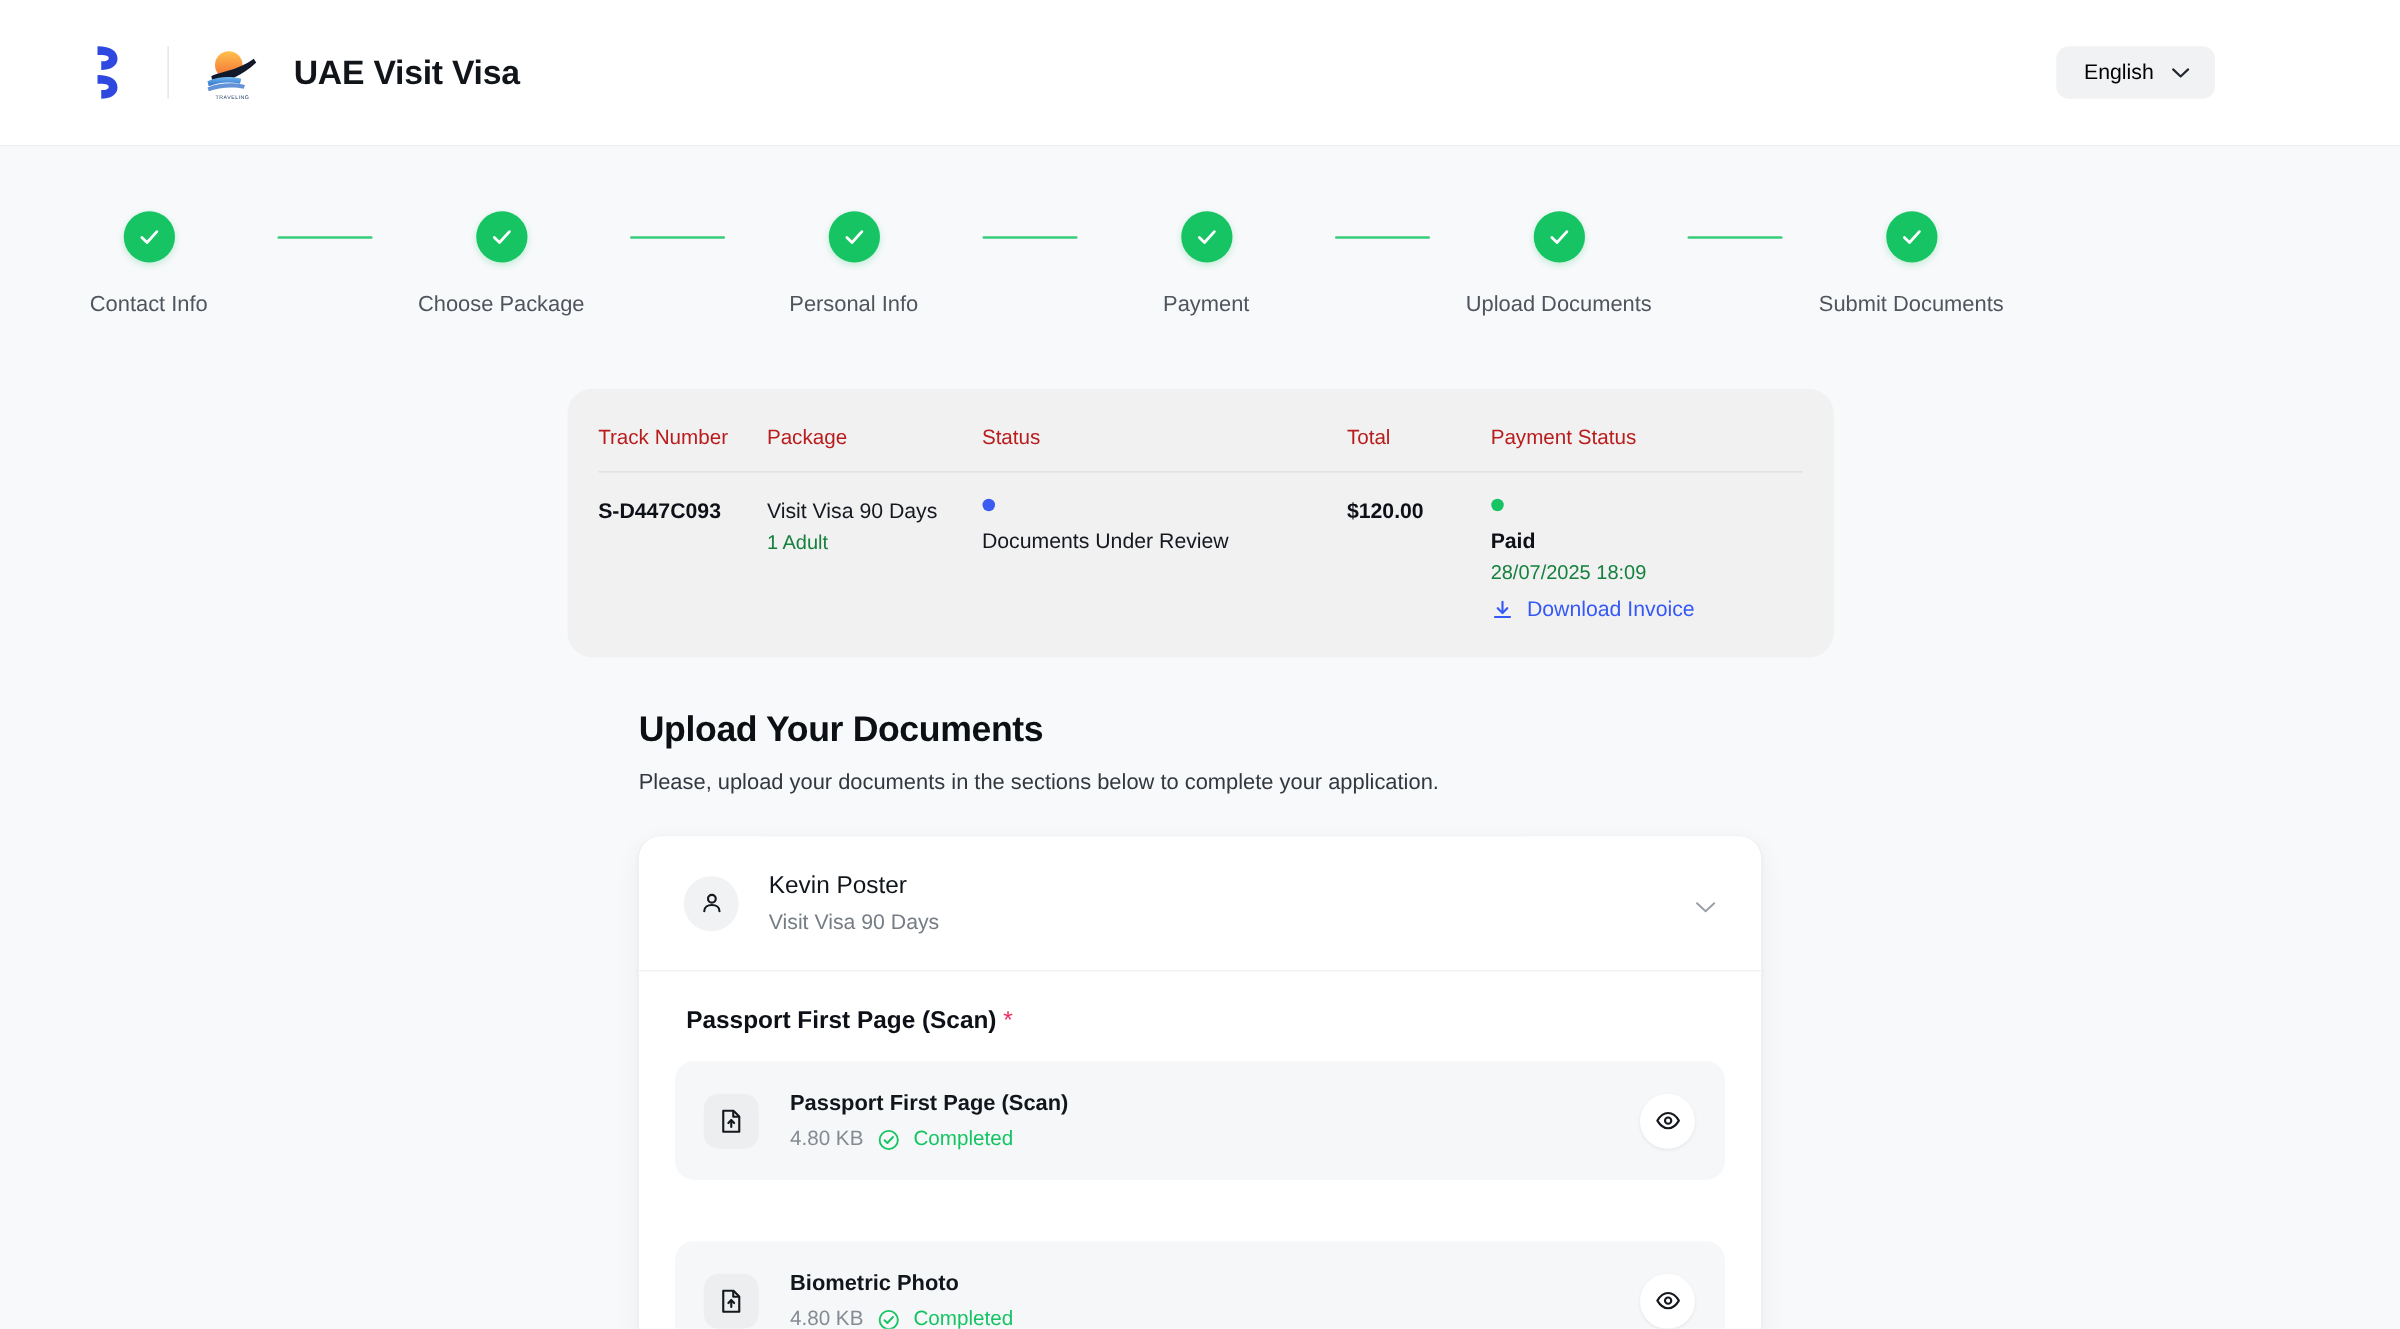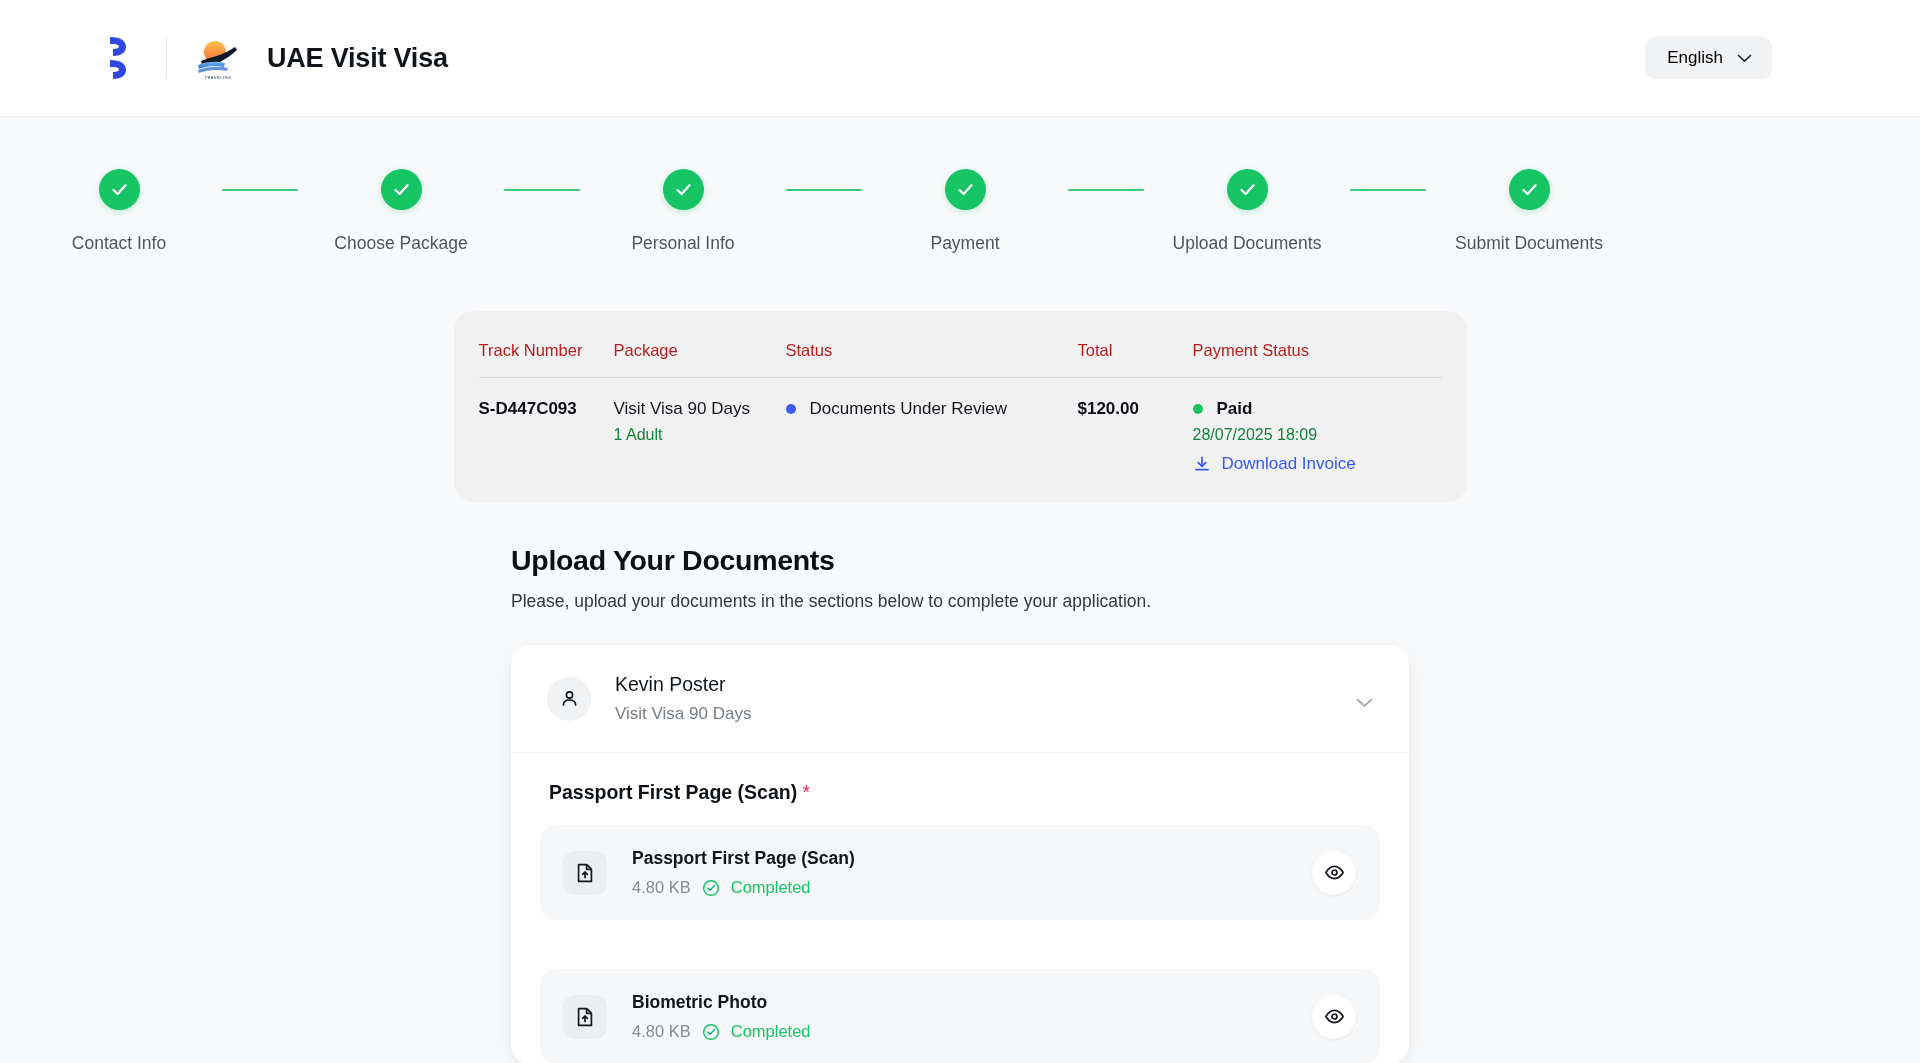--- a/index.html
+++ b/index.html
@@ -11,21 +11,21 @@
     -webkit-font-smoothing: antialiased;
   }
 
   
   .header {
     height: 117px;
     background: #ffffff;
     border-bottom: 1px solid #eceef1;
     display: flex;
     align-items: center;
-    padding: 0 148px 0 104px;
+    padding: 0 148px 0 72px;
     position: relative;
   }
   .brand-group { display: flex; align-items: center; gap: 0; }
   .brand-logo { width: 34px; height: 46px; display: block; }
   .brand-divider {
     width: 1px; height: 42px; background: #dfe2e6;
     margin: 0 28px 0 28px;
   }
   .travel-logo {
     width: 46px; height: 46px; display: block; flex: none;
@@ -89,21 +89,21 @@
     display: grid;
     grid-template-columns: 135px 172px 292px 115px 1fr;
   }
   .sum-head {
     font-size: 16.5px; color: #b91c1c; padding-bottom: 17px;
   }
   .sum-divider { border-bottom: 1px solid #dcdcdd; grid-column: 1 / -1; }
   .sum-cell { padding-top: 21px; font-size: 17px; color: #15191f; }
   .sum-strong { font-weight: 600; color: #0d1117; }
   .sum-sub { font-size: 16px; color: #15803d; margin-top: 7px; }
-  .dot-row { display: flex; align-items: center; gap: 14px; }
+  .dot-row { display: flex; align-items: flex-start; gap: 14px; flex-direction: column; }
   .dot { width: 10px; height: 10px; border-radius: 50%; flex: none; }
   .invoice-link {
     display: flex; align-items: center; gap: 11px;
     margin-top: 10px; color: #3558f6; font-size: 17px; cursor: pointer;
   }
   .invoice-link svg { width: 18px; height: 18px; display: block; }
 
   
   .upload-section { width: 898px; margin: 42px auto 0 auto; }
   .upload-title {

